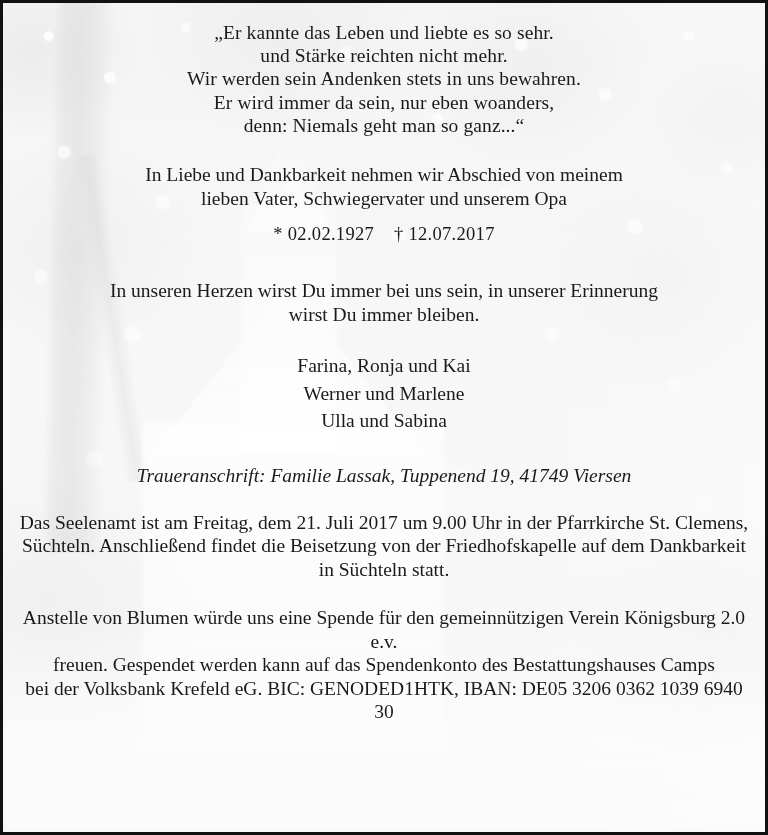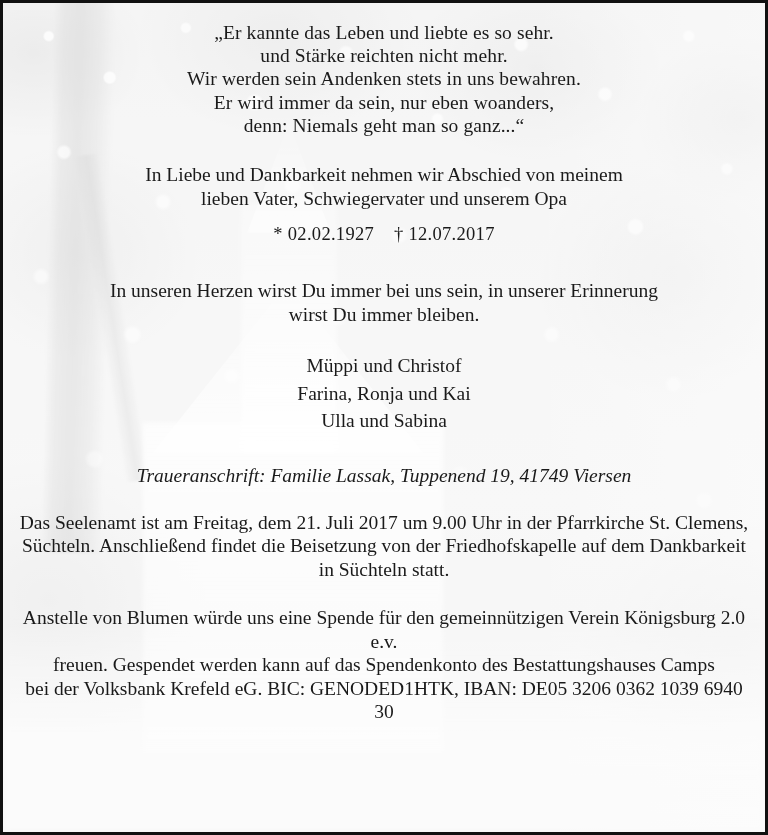--- a/index.html
+++ b/index.html
@@ -263,22 +263,22 @@
       <span>†</span>
       <span>12.07.2017</span>
     </div>
 
     <div class="block memory">
       <span class="line">In unseren Herzen wirst Du immer bei uns sein, in unserer Erinnerung</span>
       <span class="line">wirst Du immer bleiben.</span>
     </div>
 
     <div class="block survivors">
-      <span class="line">Müppi und Christof</span>
       <span class="line">Farina, Ronja und Kai</span>
+      <span class="line">Werner und Marlene</span>
       <span class="line">Ulla und Sabina</span>
     </div>
 
     <div class="block address">Traueranschrift: Familie Lassak, Tuppenend 19, 41749 Viersen</div>
 
     <div class="block service">
       <span class="line">Das Seelenamt ist am Freitag, dem 21. Juli 2017 um 9.00 Uhr in der Pfarrkirche St. Clemens,</span>
       <span class="line">Süchteln. Anschließend findet die Beisetzung von der Friedhofskapelle auf dem Dankbarkeit</span>
       <span class="line">in Süchteln statt.</span>
     </div>

